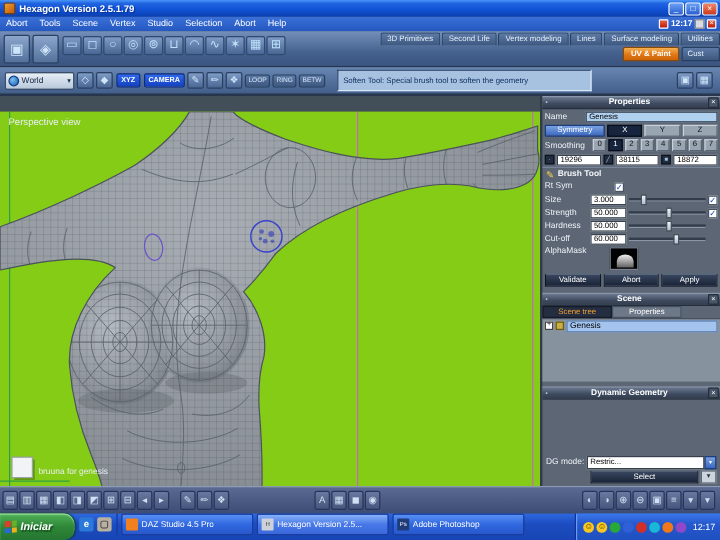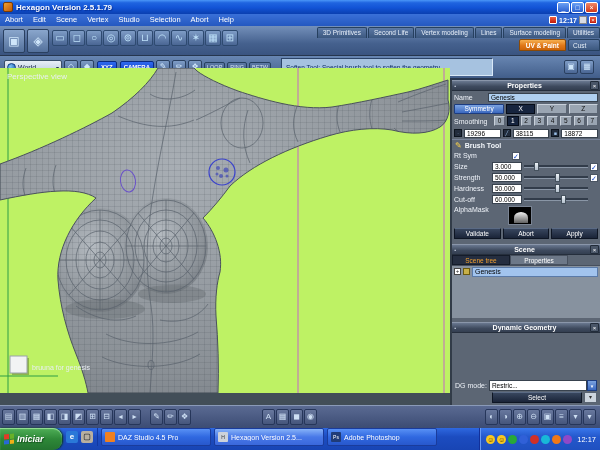--- a/index.html
+++ b/index.html
@@ -54,21 +54,21 @@
     background:linear-gradient(180deg,#7e9cc6,#4a6694);color:#cfe6fa;font-size:8px;line-height:12px;text-align:center;}
   .bluebtn{margin-left:3px;height:12px;padding:0 3px;background:linear-gradient(180deg,#2f6af0,#1440c0);border:1px solid #0a2a80;border-radius:2px;
     color:#fff;font-weight:bold;font-size:6px;line-height:10px;}
   .tinybtn{margin-left:2px;height:11px;padding:0 2px;background:linear-gradient(180deg,#5d7aa6,#3c587f);border:1px solid #26405f;border-radius:2px;
     color:#d6e4f4;font-size:5.5px;line-height:9px;}
   .statusbox{margin-left:10px;width:212px;height:18px;padding:2px 4px;background:#a6c2e0;color:#0c2a5c;font-size:6.5px;line-height:14px;
     border:1px solid #2c4468;border-bottom-color:#d8e8f8;border-right-color:#d8e8f8;white-space:nowrap;overflow:hidden;}
   .t2right{margin-left:auto;display:flex;padding-right:6px;}
 
   
-  .viewport{position:absolute;top:68px;left:0;width:450px;height:325px;background:#bef264;overflow:hidden;}
+  .viewport{position:absolute;top:93px;left:0;width:450px;height:325px;background:#84cc16;overflow:hidden;}
   .vp-label{fill:#e9eef3;font-size:8px;font-family:"Liberation Sans",sans-serif;}
   .vp-caption{fill:#e9eef3;font-size:7px;font-family:"Liberation Sans",sans-serif;}
 
   
   .rightpanel{position:absolute;top:80px;left:450px;width:150px;height:325px;background:#5c6674;border-left:2px solid #323c48;
     display:flex;flex-direction:column;}
   .ptitle{height:11px;display:flex;align-items:center;background:linear-gradient(180deg,#6a7890,#3e4a5e 60%,#333e50);
     border-top:1px solid #8a96aa;border-bottom:1px solid #252e3c;color:#fff;font-size:7px;}
   .ptitle .pt-ico{width:7px;text-align:center;font-size:5px;color:#c8d2e0;}
   .ptitle .pt-label{flex:1;text-align:center;font-weight:bold;}
@@ -159,21 +159,21 @@
     <div class="titletext">Hexagon Version 2.5.1.79</div>
     <div class="winbtns">
       <div class="wbtn">_</div>
       <div class="wbtn">□</div>
       <div class="wbtn close">×</div>
     </div>
   </div>
 
   <div class="menubar">
     <span class="menuitem">Abort</span>
-    <span class="menuitem">Edit</span>
+    <span class="menuitem">Tools</span>
     <span class="menuitem">Scene</span>
     <span class="menuitem">Vertex</span>
     <span class="menuitem">Studio</span>
     <span class="menuitem">Selection</span>
     <span class="menuitem">Abort</span>
     <span class="menuitem">Help</span>
     <div class="clockwidget">
       <div class="redbtn"></div>
       <span class="cw-time">12:17</span>
       <div class="cw-ico"></div>

